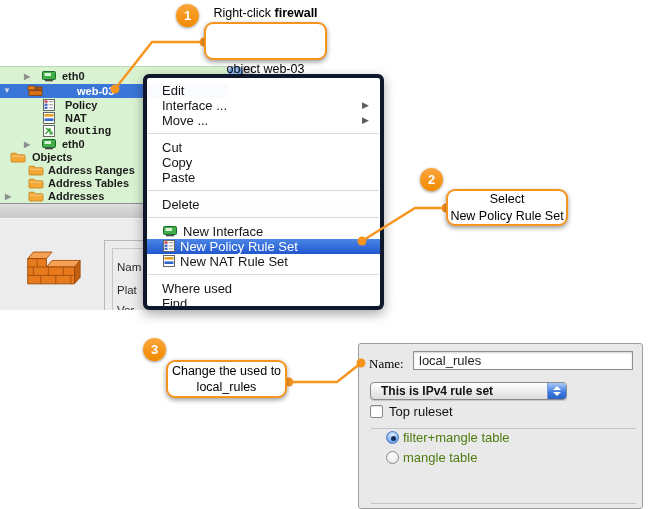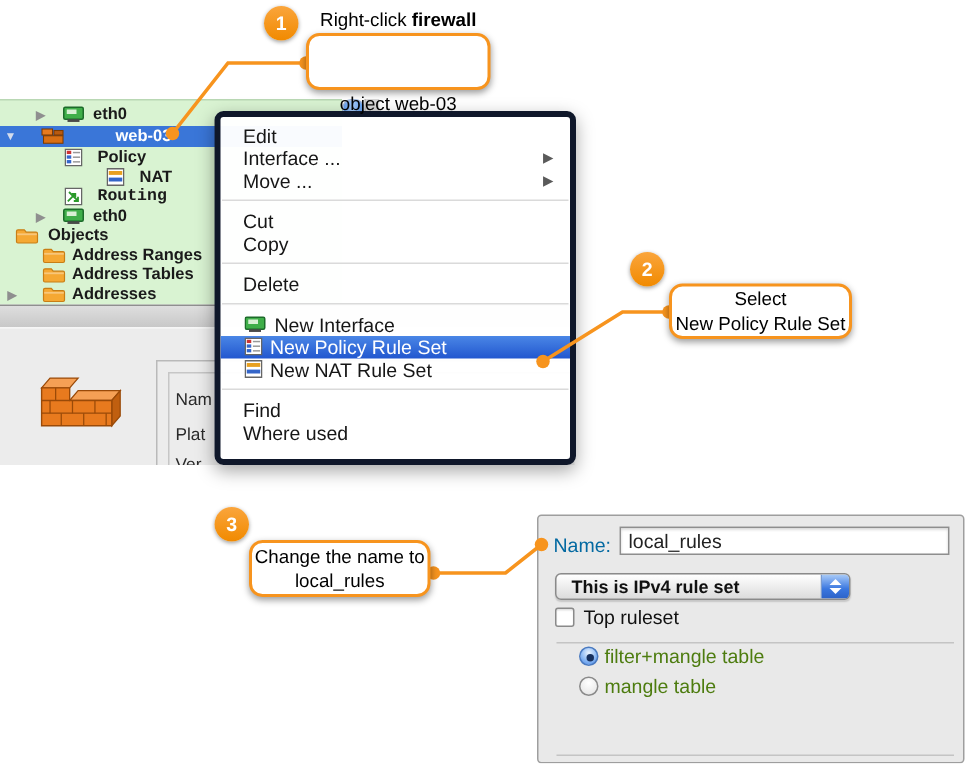--- a/index.html
+++ b/index.html
@@ -47,21 +47,21 @@
   .menu-item.icon-item { padding-left:16px; }
   .menu-item .mi-icon { display:inline-block; vertical-align:-1px; margin-right:5px; }
   .menu-item.highlight { background:linear-gradient(#4a86e6,#2257cf); color:#ffffff; }
   .menu-sep { height:12px; position:relative; }
   .menu-sep::after { content:""; position:absolute; left:1px; right:1px; top:5px; height:1px; background:#dadada; }
   .submenu-arrow { position:absolute; right:11px; top:0; font-size:9px; color:#5a5a5a; }
 
   
   .form-panel { position:absolute; left:358px; top:343px; width:285px; height:166px;
     background:#e9e9e9; border:1px solid #9e9e9e; border-radius:3px; z-index:1; overflow:hidden; }
-  .fp-name-label { position:absolute; left:10px; top:12px; font-size:13px; color:#0369a1; }
+  .fp-name-label { position:absolute; left:10px; top:12px; font-size:13px; color:#000000;font-family:Liberation Serif, serif; }
   .fp-name-input { position:absolute; left:54px; top:7px; width:220px; height:19px;
     border:1px solid #8e8e8e; background:#fff; font-family:"Liberation Sans",sans-serif;
     font-size:13px; color:#222; padding:0 5px; box-shadow:inset 0 1px 2px rgba(0,0,0,0.18); }
   .fp-dropdown { position:absolute; left:11px; top:38px; width:197px; height:18px;
     border:1px solid #8a8a8a; border-radius:4px; background:linear-gradient(#ffffff,#dcdcdc);
     font-size:12px; font-weight:700; color:#111; line-height:16px; padding-left:10px;
     box-shadow:0 1px 1px rgba(0,0,0,0.15); }
   .fp-stepper { position:absolute; right:0; top:0; width:19px; height:16px;
     background:linear-gradient(#a9cbf8,#3a77e0 60%,#2d63c8); border-left:1px solid #7a9bd0;
     border-radius:0 3px 3px 0; }
@@ -135,21 +135,21 @@
             <rect x="1.5" y="4.6" width="3" height="2.2" fill="#3366cc"></rect>
             <rect x="1.5" y="7.7" width="3" height="2.2" fill="#3366cc"></rect>
             <rect x="5.6" y="2.2" width="4.8" height="1" fill="#999"></rect>
             <rect x="5.6" y="5.3" width="4.8" height="1" fill="#999"></rect>
             <rect x="5.6" y="8.4" width="4.8" height="1" fill="#999"></rect>
           </svg>
       </span>
       <span class="tlabel" style="left:65px;">Policy</span>
     </div>
 
-    <div class="tree-row" style="top:45px;margin-left:28px;">
+    <div class="tree-row" style="top:45px;">
       <span class="ticon" style="left:43px;">
         <svg width="12" height="12" viewBox="0 0 12 12">
             <rect x="0.5" y="0.5" width="11" height="11" fill="#fff" stroke="#666"></rect>
             <rect x="1.5" y="2" width="9" height="2.6" fill="#e8a020"></rect>
             <rect x="1.5" y="6.4" width="9" height="2.6" fill="#3465c8"></rect>
           </svg>
       </span>
       <span class="tlabel" style="left:65px;">NAT</span>
     </div>
 
@@ -257,20 +257,21 @@
       <span>Interface ...</span>
       <span class="submenu-arrow">▶</span>
     </div>
     <div class="menu-item">
       <span>Move ...</span>
       <span class="submenu-arrow">▶</span>
     </div>
     <div class="menu-sep"></div>
     <div class="menu-item">Cut</div>
     <div class="menu-item">Copy</div>
+    <div class="menu-item">Paste</div>
     <div class="menu-sep"></div>
     <div class="menu-item">Delete</div>
     <div class="menu-sep"></div>
     <div class="menu-item icon-item">
       <span class="mi-icon">
         <svg width="15" height="12" viewBox="0 0 15 12">
             <rect x="0.5" y="1.5" width="13" height="8" rx="1" fill="#3fae49" stroke="#1c6b2a"></rect>
             <rect x="2.5" y="3" width="6.5" height="3" fill="#d8f0d4"></rect>
             <rect x="3" y="9.5" width="8" height="1.8" fill="#4a4a4a"></rect>
           </svg>
@@ -292,22 +293,22 @@
     <div class="menu-item icon-item">
       <span class="mi-icon">
         <svg width="12" height="12" viewBox="0 0 12 12">
             <rect x="0.5" y="0.5" width="11" height="11" fill="#fff" stroke="#666"></rect>
             <rect x="1.5" y="2" width="9" height="2.6" fill="#e8a020"></rect>
             <rect x="1.5" y="6.4" width="9" height="2.6" fill="#3465c8"></rect>
           </svg>
       </span><span>New NAT Rule Set</span>
     </div>
     <div class="menu-sep"></div>
+    <div class="menu-item">Where used</div>
     <div class="menu-item">Find</div>
-    <div class="menu-item">Where used</div>
   </div>
 
   <div class="form-panel">
     <span class="fp-name-label">Name:</span>
     <input class="fp-name-input" type="text" value="local_rules" style="">
     <div class="fp-dropdown">
       <span>This is IPv4 rule set</span>
       <span class="fp-stepper">
         <span class="up"></span>
           <span class="down"></span>
@@ -352,17 +353,17 @@
   </div>
   <div class="callout-box" style="left:446px;top:189px;width:122px;height:37px;">
     <span>Select</span>
     <span>New Policy Rule Set</span>
   </div>
 
   <div class="callout-circle" style="left:143px;top:338px;">
     <span>3</span>
   </div>
   <div class="callout-box" style="left:166px;top:360px;width:121px;height:38px;">
-    <span>Change the name to</span>
+    <span>Change the used to</span>
     <span>local_rules</span>
   </div>
 
 </div>
 
 </body></html>

